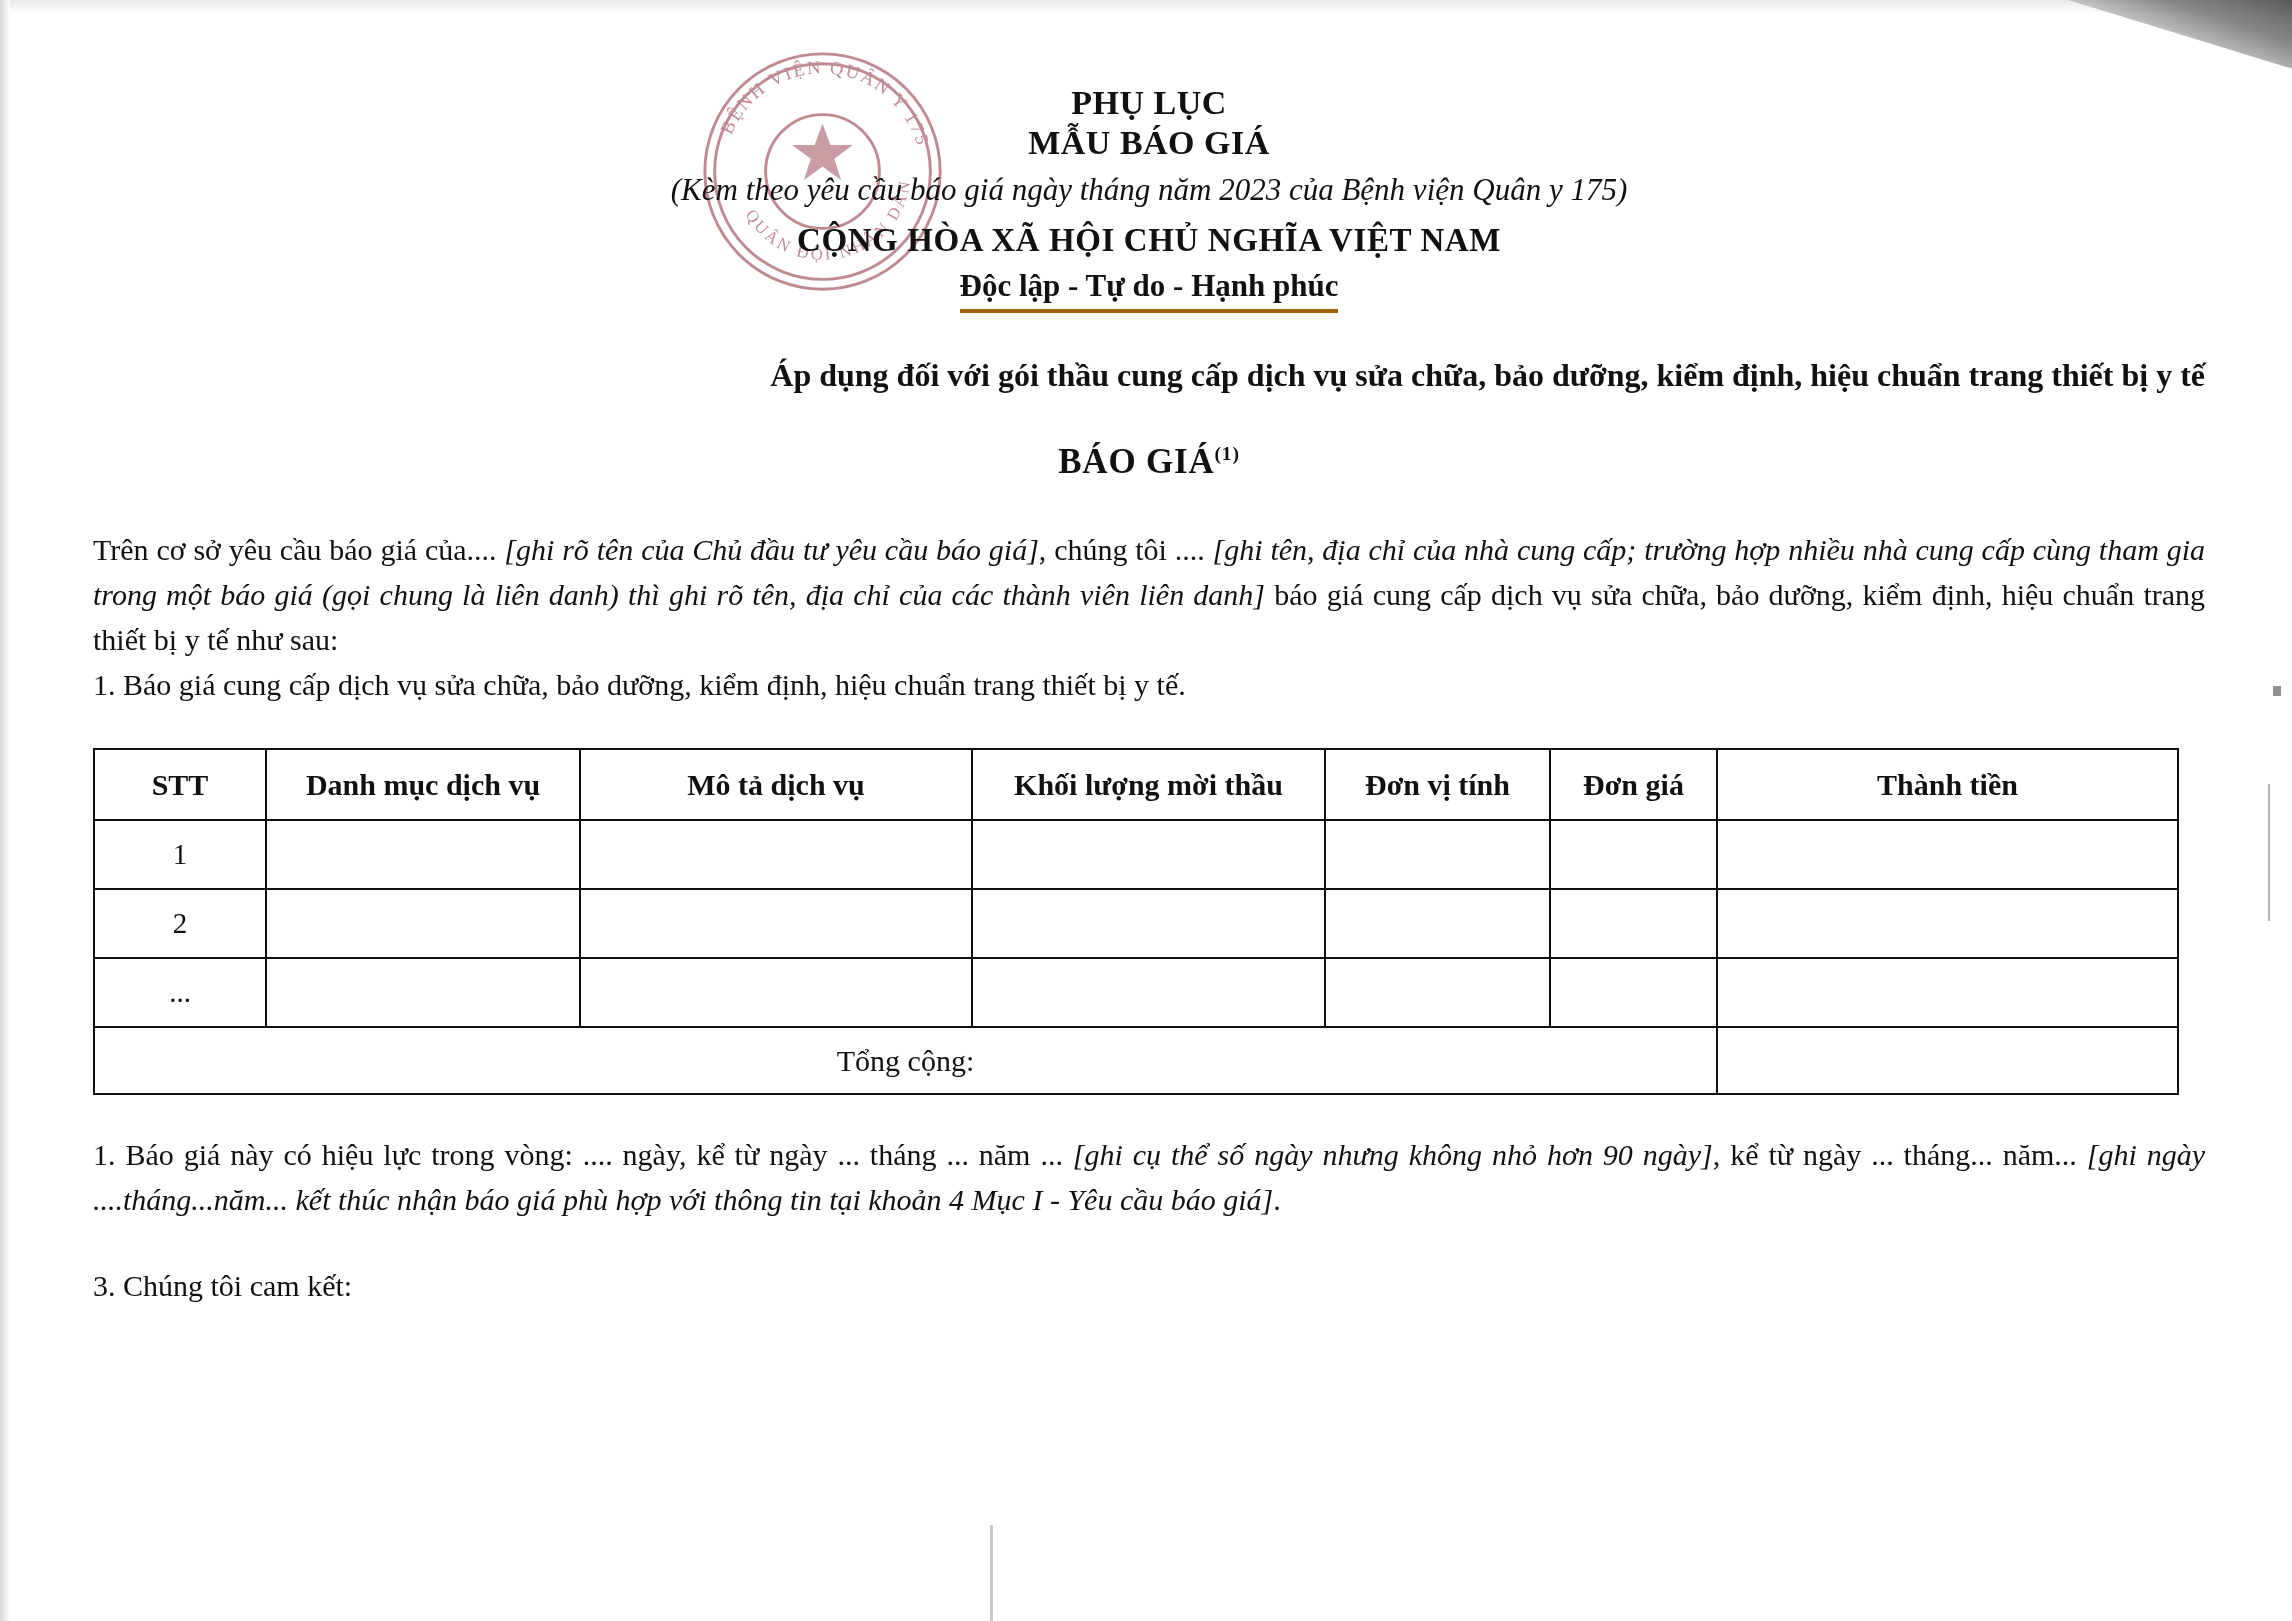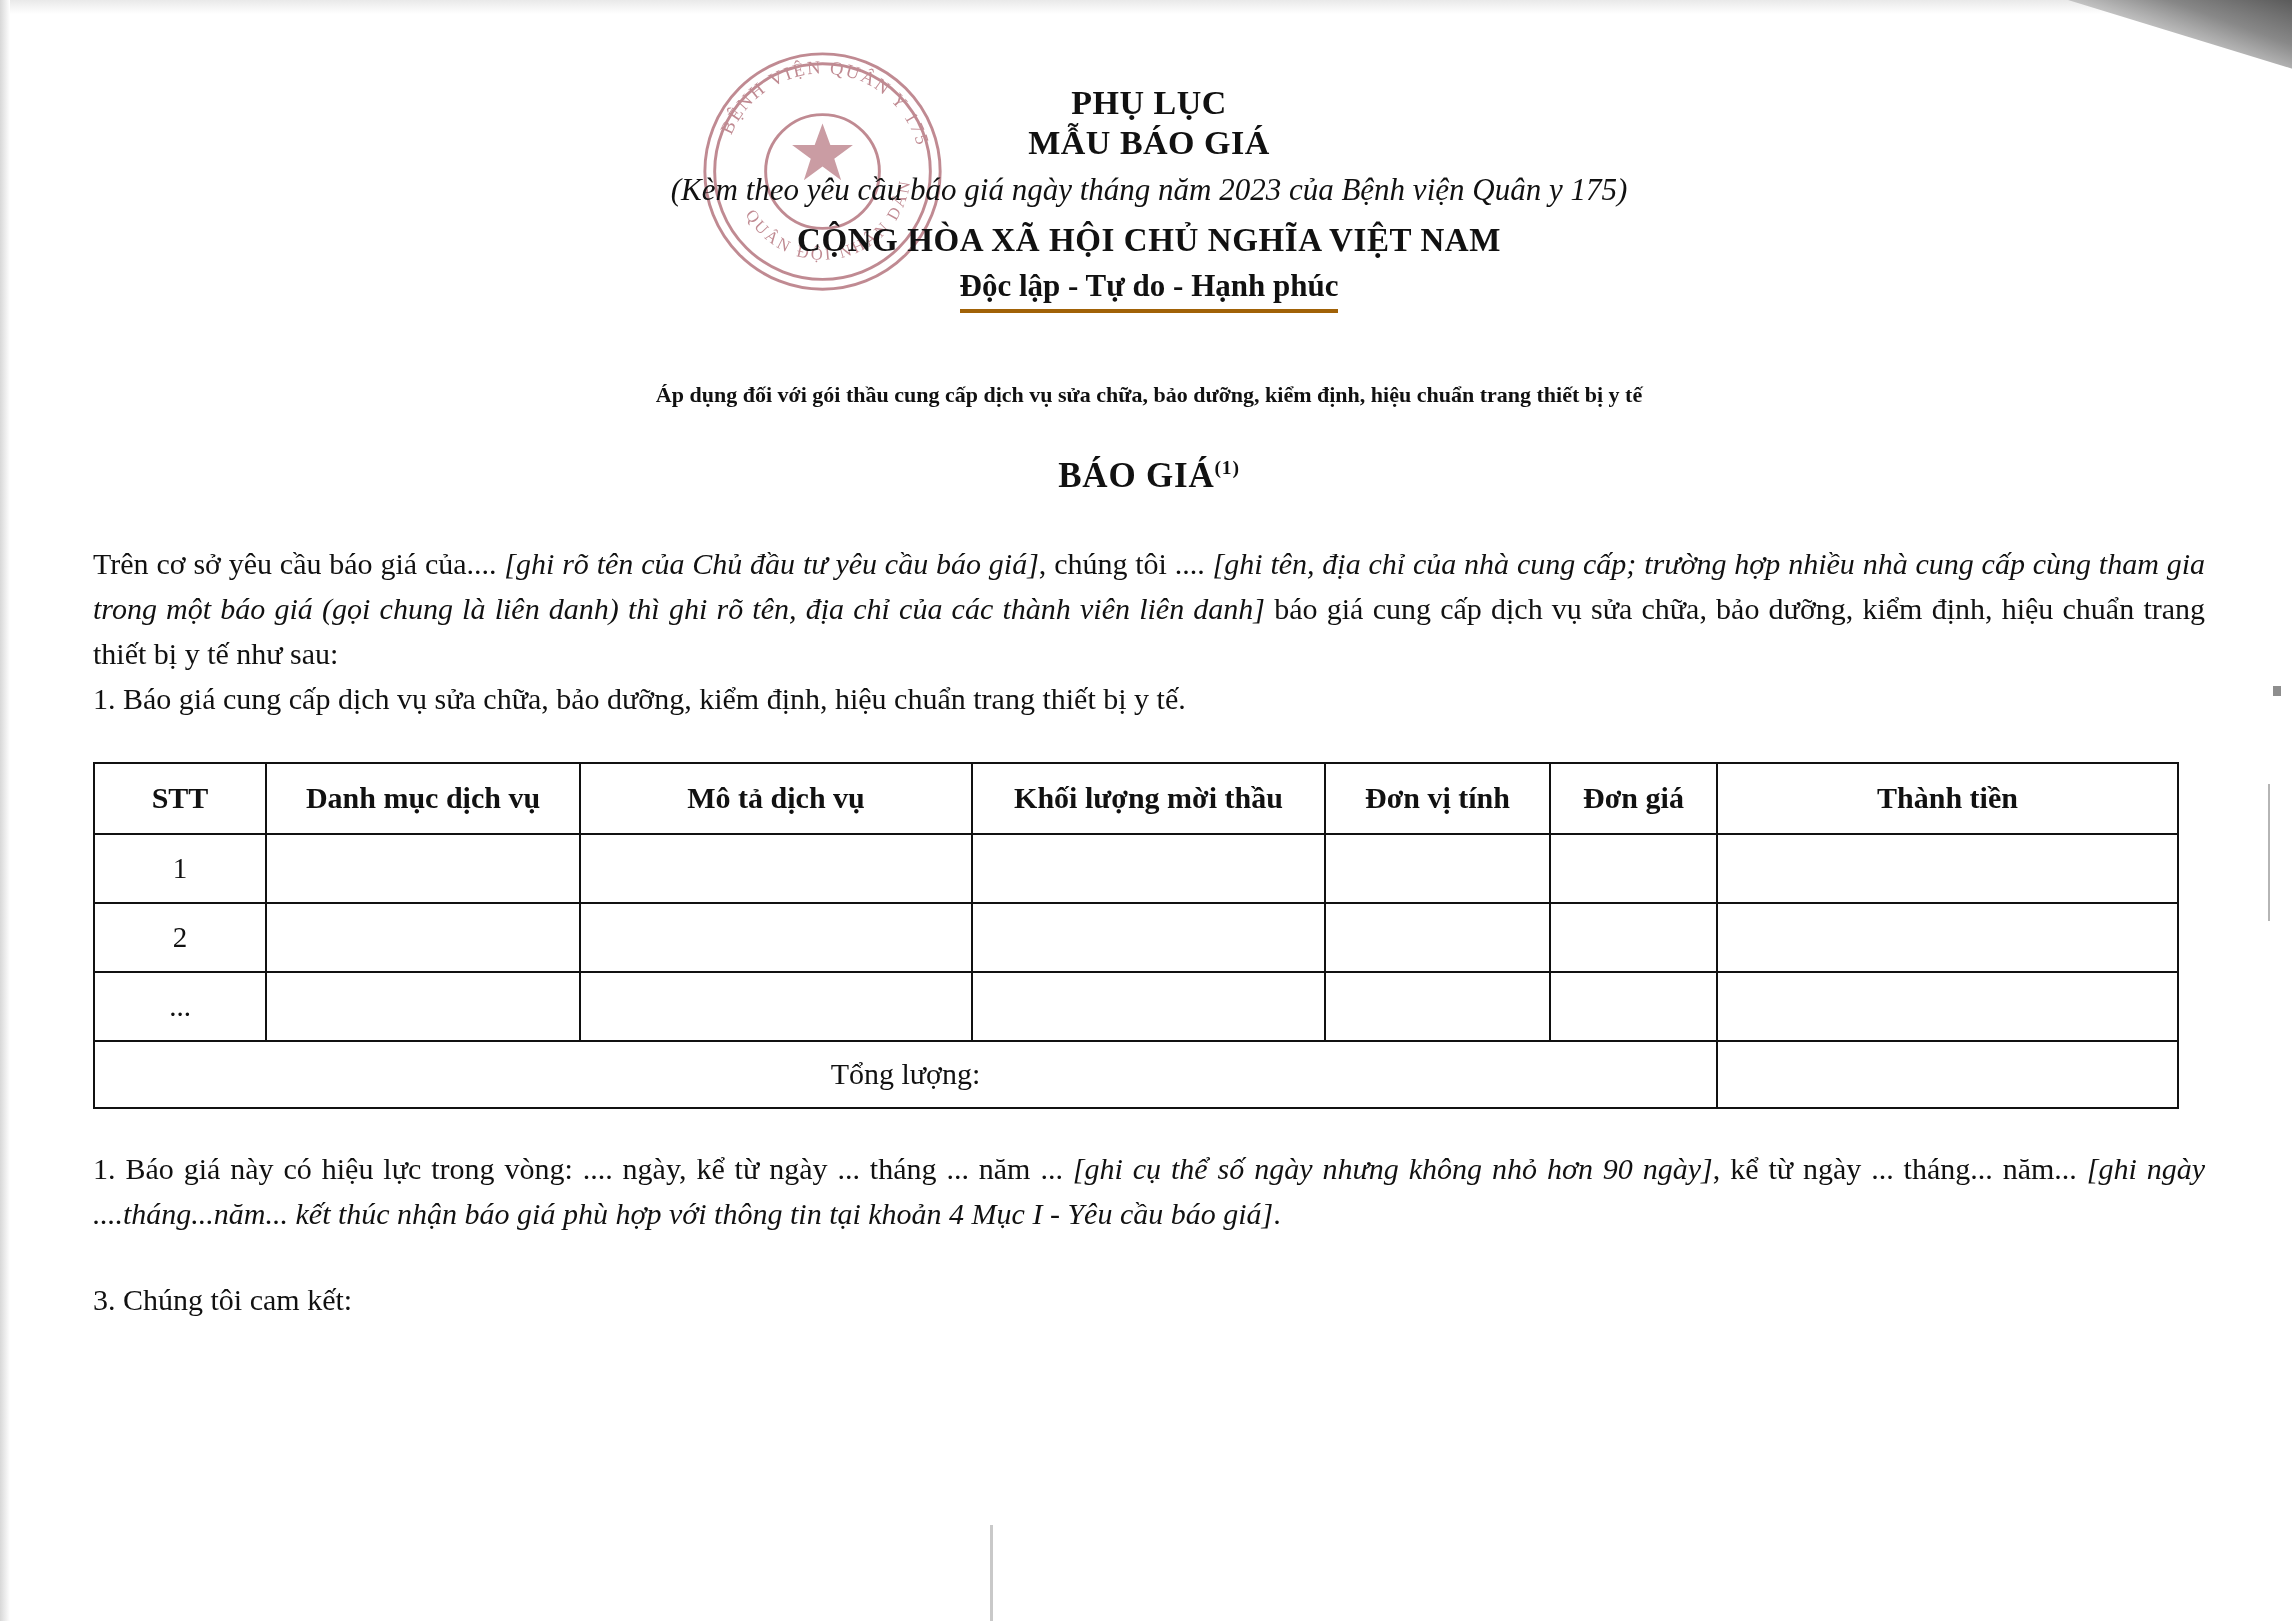--- a/index.html
+++ b/index.html
@@ -119,24 +119,24 @@
   .t-motto {
     font-size: 31px;
     font-weight: bold;
     margin-top: 9.8px;
   }
   .t-motto span {
     border-bottom: 4px solid #a16207;
     padding-bottom: 6px;
   }
   .t-apply {
-    font-size: 22px;
-    font-weight: bold;
-    margin-top: 77px;
-    text-align: center;
+    font-size: 32px;
+    font-weight: bold;
+    margin-top: 51px;
+    text-align: right;
     line-height: 1.25;
   }
   .t-baogia {
     font-size: 35px;
     font-weight: bold;
     margin-top: 47px;
     text-align: center;
     letter-spacing: 0.8px;
   }
   .t-baogia sup { font-size: 19.6px; font-weight: bold; }
@@ -299,21 +299,21 @@
           <tr>
             <td class="stt">...</td>
             <td></td>
             <td></td>
             <td></td>
             <td></td>
             <td></td>
             <td></td>
           </tr>
           <tr class="total">
-            <td class="total-label" colspan="6">Tổng lượng:</td>
+            <td class="total-label" colspan="6">Tổng cộng:</td>
             <td></td>
           </tr>
         </tbody>
       </table>
     </div>
 
     <div class="para-3">
       <span>1. Báo giá này có hiệu lực trong vòng: .... ngày, kể từ ngày ... tháng ... năm ...</span>
       <span class="i">[ghi cụ thể số ngày nhưng không nhỏ hơn 90 ngày]</span><span>, kể từ ngày ... tháng... năm...</span>
       <span class="i">[ghi ngày ....tháng...năm... kết thúc nhận báo giá phù hợp với thông tin tại khoản 4 Mục I - Yêu cầu báo giá]</span><span>.</span>

